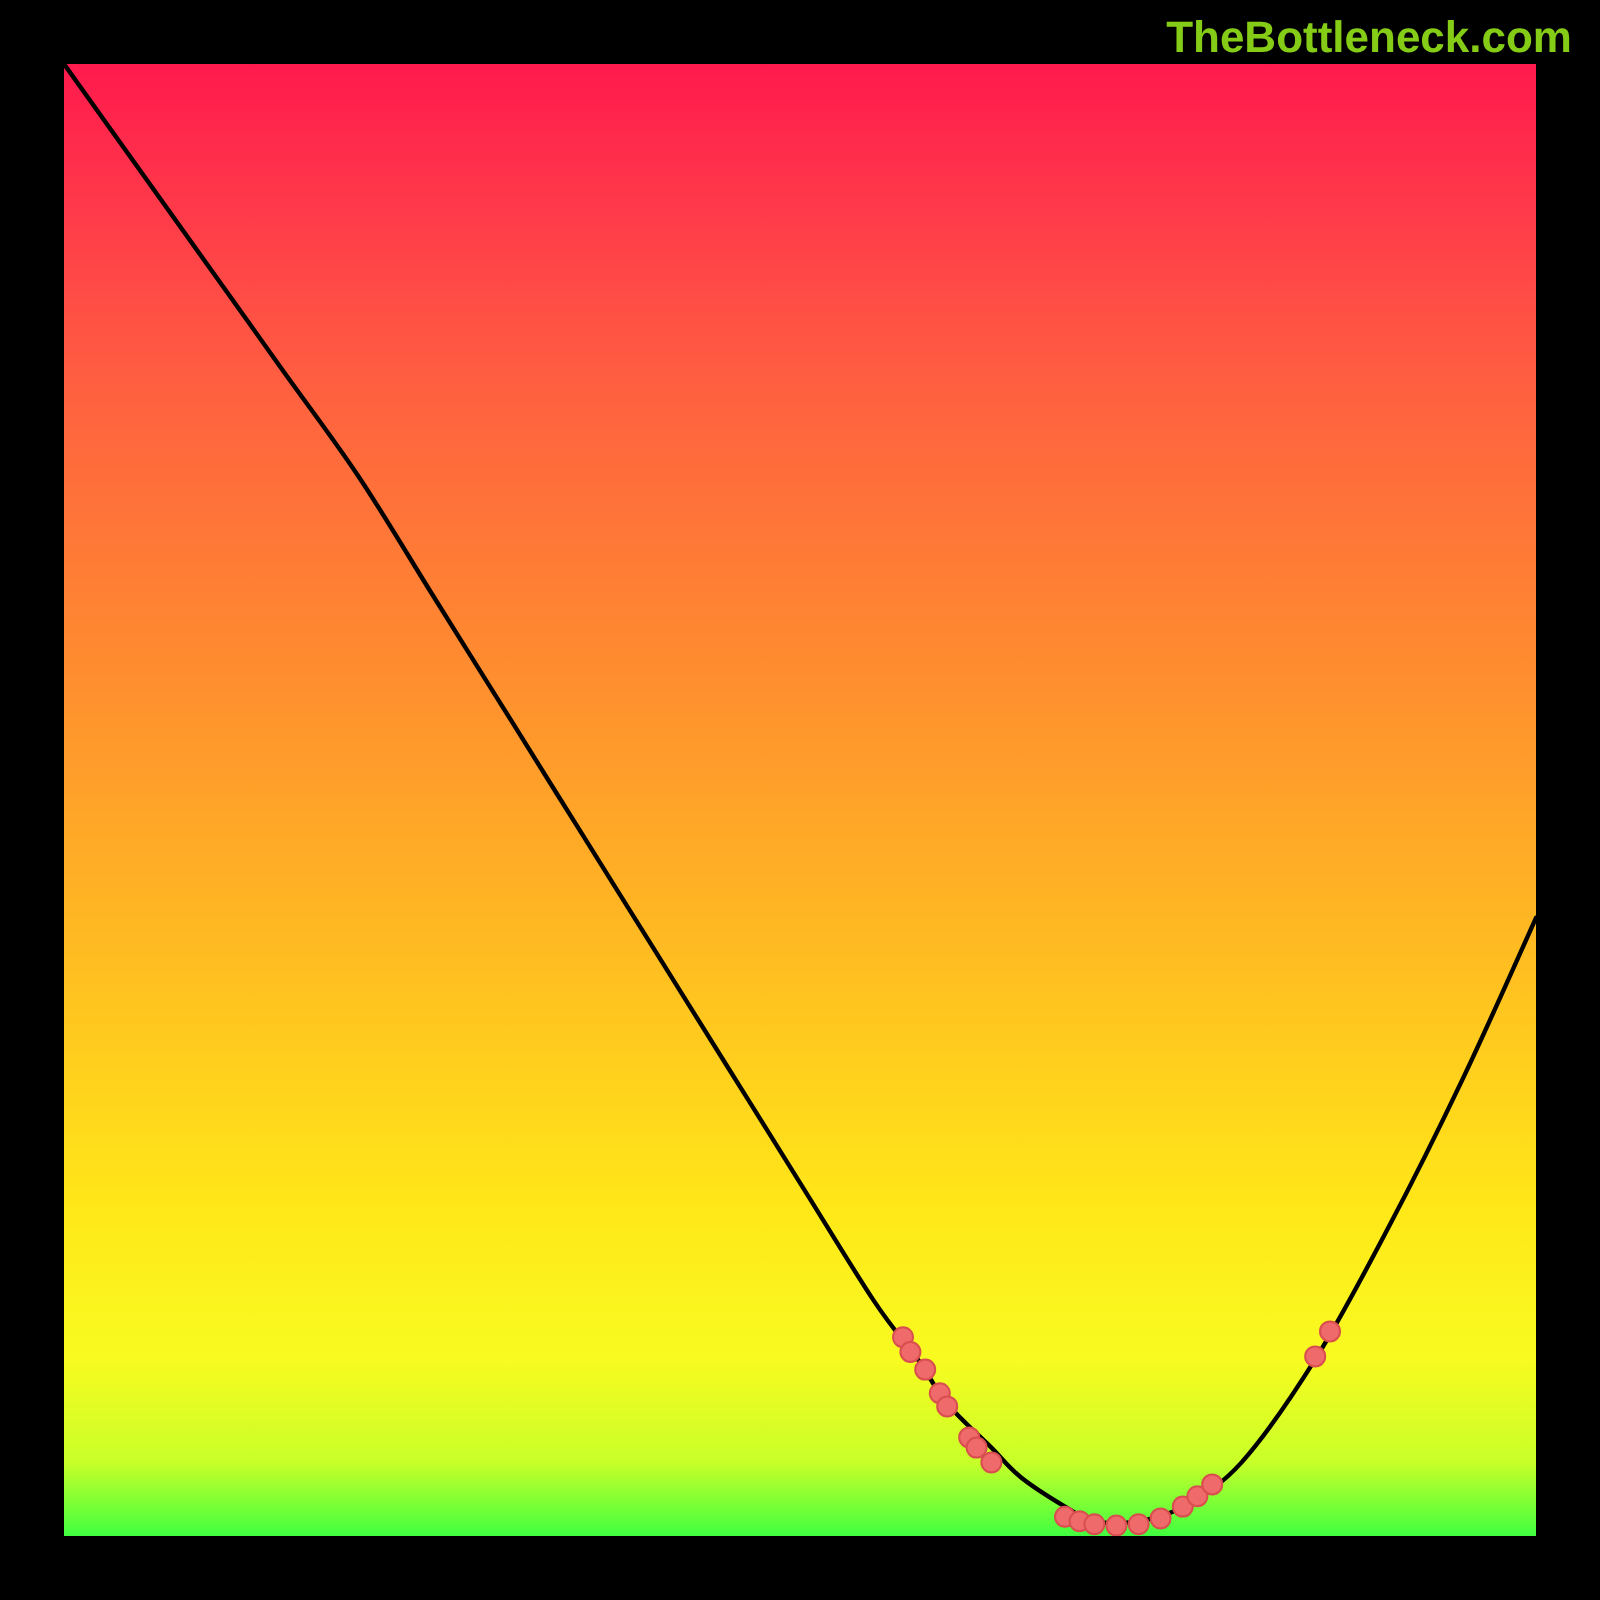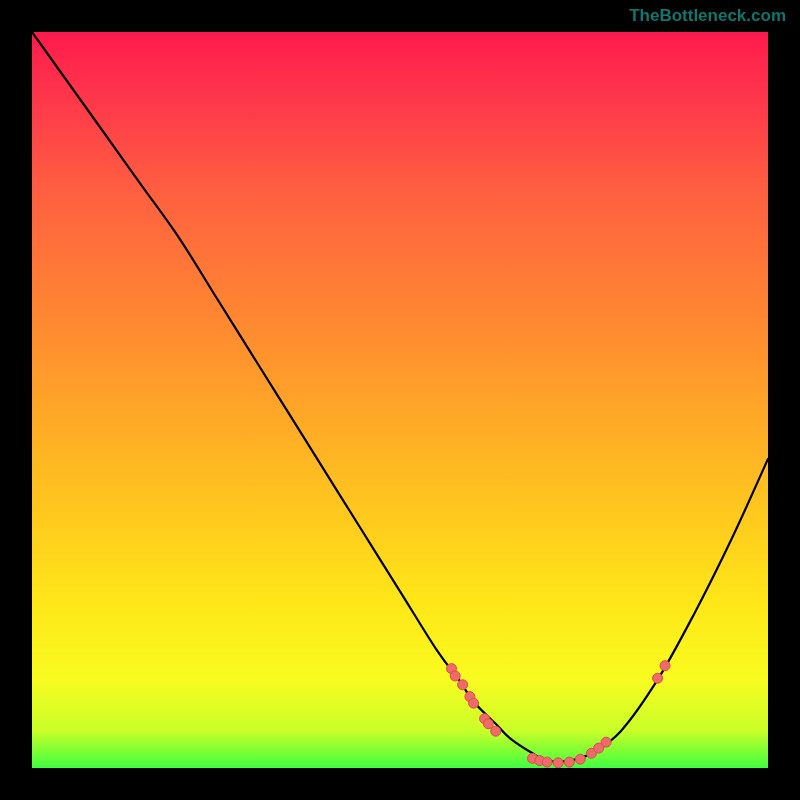--- a/index.html
+++ b/index.html
@@ -59,22 +59,22 @@
   }
   .curve circle.marker {
     fill: #ef6a6a;
     stroke: #d94e4e;
     stroke-width: 1;
   }
   .watermark {
     position: absolute;
     top: 6px;
     right: 14px;
-    color: #0f766e;
-    font-size: 17px;
+    color: #84cc16;
+    font-size: 22px;
     font-weight: 600;
     letter-spacing: 0px;
     user-select: none;
   }
 </style>
 </head>
 <body>
 
 <div class="watermark">TheBottleneck.com</div>
 

